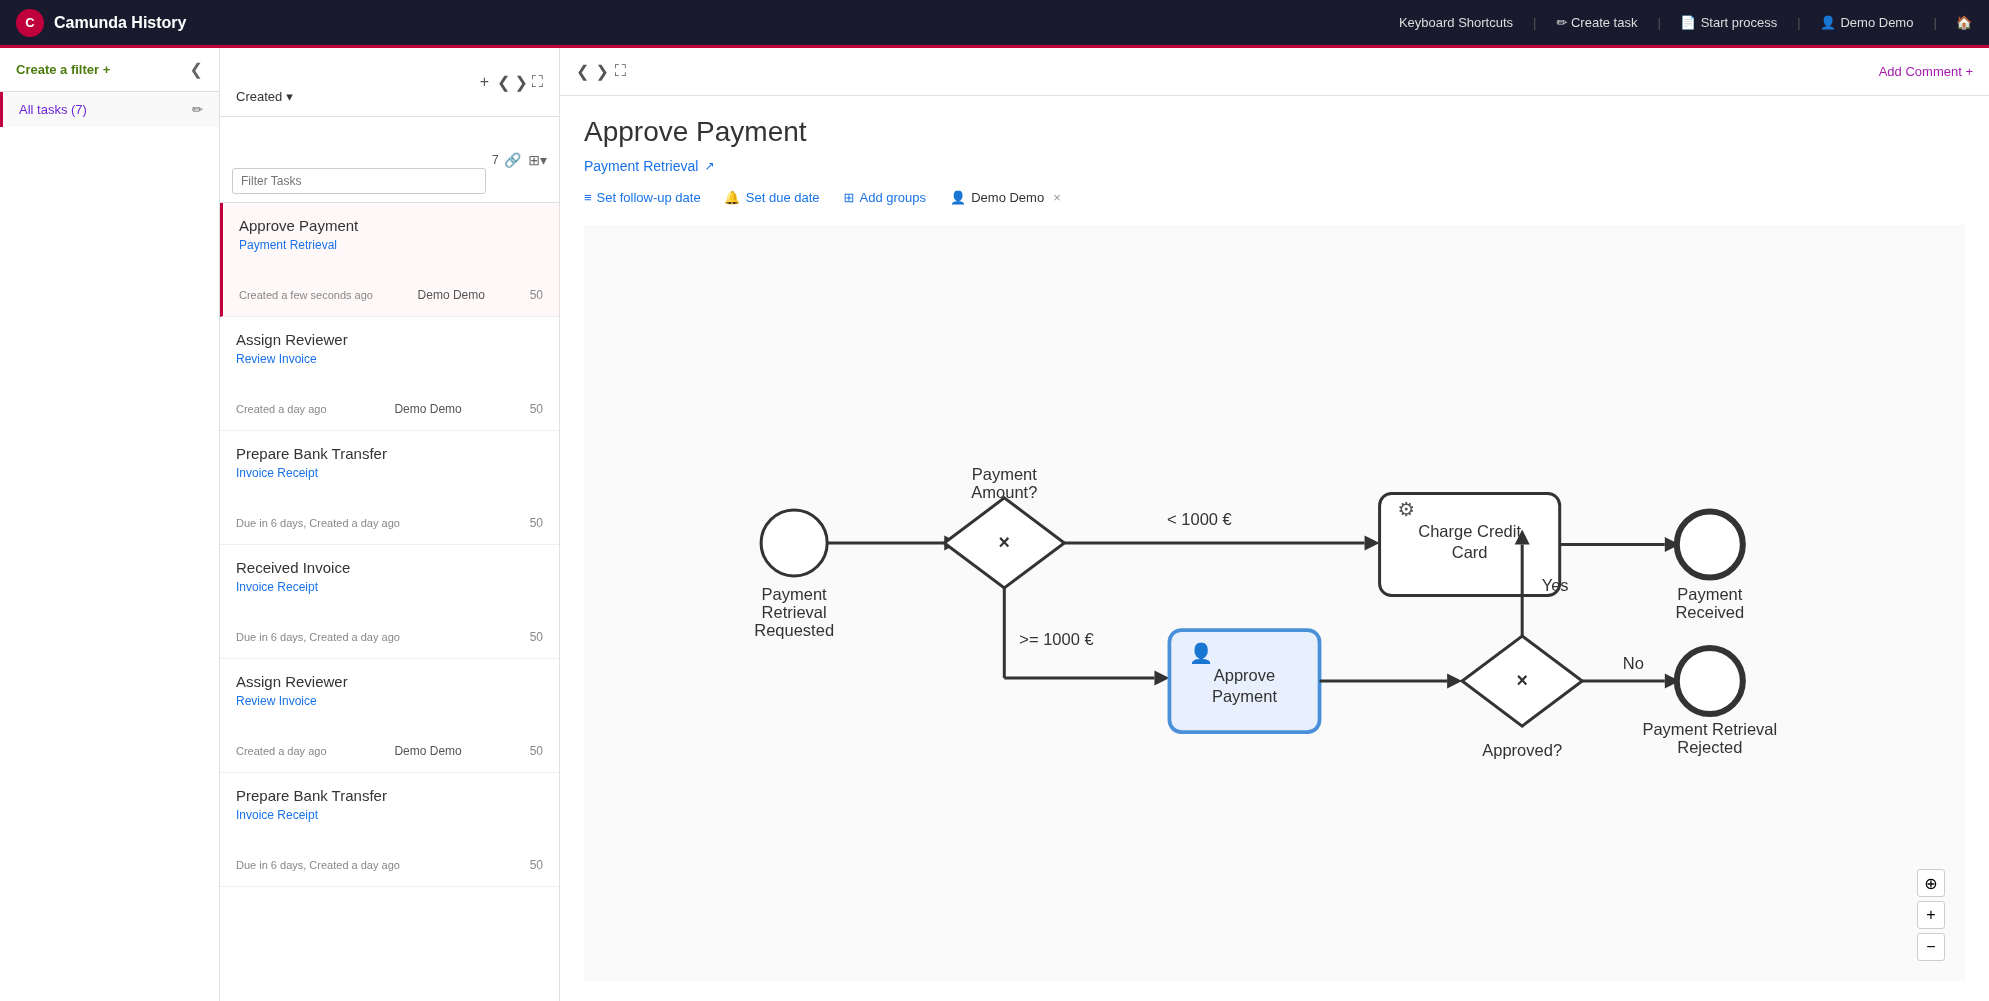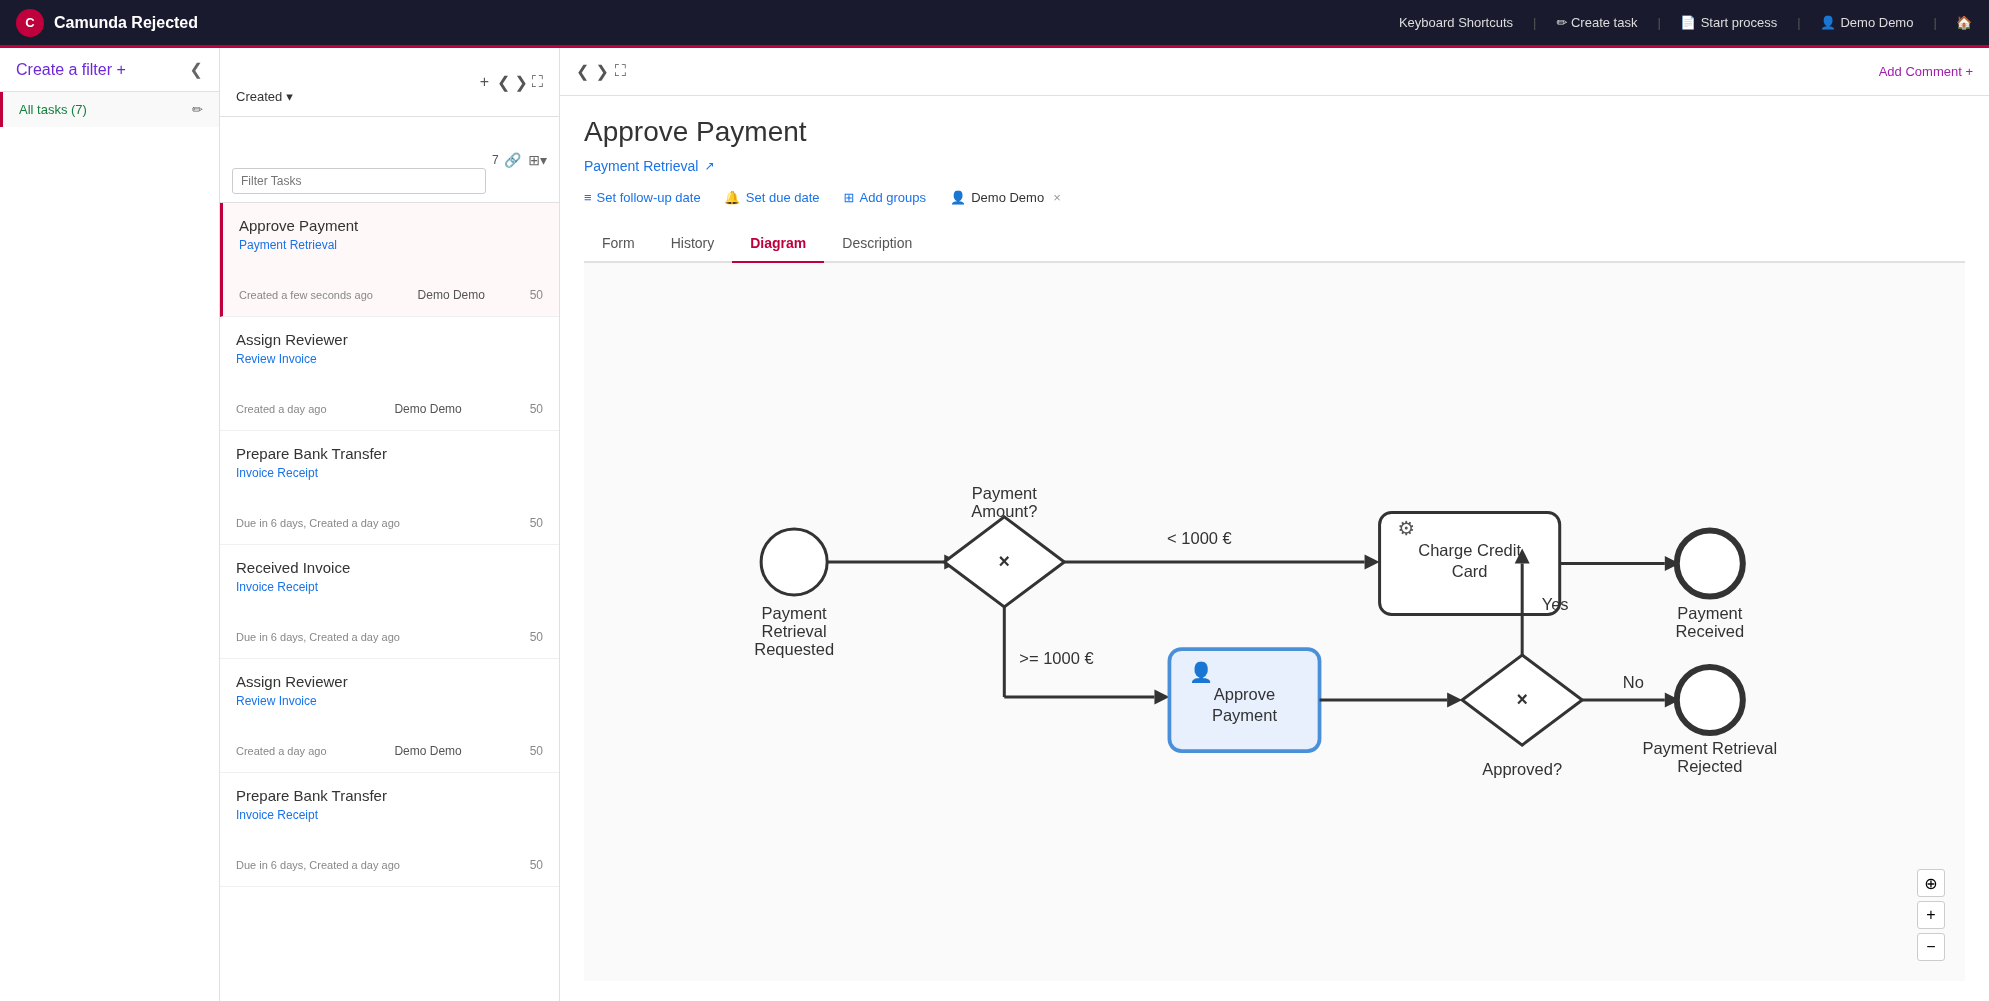--- a/index.html
+++ b/index.html
@@ -22,28 +22,28 @@
 
     
     .left-sidebar {
       width: 220px; min-width: 220px; background: #fff;
       border-right: 1px solid #e0e0e0; display: flex; flex-direction: column;
     }
     .sidebar-header {
       display: flex; align-items: center; justify-content: space-between;
       padding: 12px 16px; border-bottom: 1px solid #e0e0e0;
     }
-    .sidebar-header .create-filter { color: #6d28d9; font-size: 16px; cursor: pointer; }
+    .sidebar-header .create-filter { color: #4d7c0f; font-size: 13px; cursor: pointer; font-weight: bold; }
     .sidebar-header .collapse-btn { color: #666; cursor: pointer; font-size: 16px; }
     .sidebar-all-tasks {
       display: flex; align-items: center; justify-content: space-between;
       padding: 10px 16px; border-left: 3px solid #c0003c;
       background: #f9f9f9;
     }
-    .sidebar-all-tasks .label { font-size: 13px; color: #15803d; }
+    .sidebar-all-tasks .label { font-size: 13px; color: #6d28d9; }
     .sidebar-all-tasks .edit-icon { color: #666; cursor: pointer; }
 
     
     .task-list-panel {
       width: 340px; min-width: 340px; background: #fff;
       border-right: 1px solid #e0e0e0; display: flex; flex-direction: column;
     }
     .task-list-header {
       display: flex; align-items: center; justify-content: space-between;
       padding: 12px 16px; border-bottom: 1px solid #e0e0e0;
@@ -138,21 +138,21 @@
 
     
     .task-list-panel::-webkit-scrollbar { width: 6px; }
   </style>
 </head>
 <body>
 
 <div class="top-nav">
   <div class="brand">
     <div class="brand-icon">C</div>
-    <span>Camunda Rejected</span>
+    <span>Camunda History</span>
   </div>
   <div class="nav-actions">
     <a>Keyboard Shortcuts</a>
     <span class="nav-sep">|</span>
     <a>
       <span>✏ </span><span>Create task</span>
     </a>
     <span class="nav-sep">|</span>
     <a>
       <span>📄 </span><span>Start process</span>
@@ -290,26 +290,20 @@
           <span class="icon">⊞</span>
           <span>Add groups</span>
         </span>
         <span class="task-action-btn assignee">
           <span>👤</span>
           <span>Demo Demo</span>
           <span class="remove">×</span>
         </span>
       </div>
 
-      <div class="task-tabs">
-        <div class="task-tab">Form</div>
-        <div class="task-tab">History</div>
-        <div class="task-tab active">Diagram</div>
-        <div class="task-tab">Description</div>
-      </div>
 
       <div class="diagram-area">
         <svg class="bpmn-svg" viewBox="580 340 920 380" xmlns="http://www.w3.org/2000/svg">
 
           <circle cx="720" cy="490" r="22" fill="white" stroke="#333" stroke-width="2"></circle>
           <text x="720" y="528" text-anchor="middle" font-size="11" fill="#333">Payment</text>
           <text x="720" y="540" text-anchor="middle" font-size="11" fill="#333">Retrieval</text>
           <text x="720" y="552" text-anchor="middle" font-size="11" fill="#333">Requested</text>
 
           <line x1="742" y1="490" x2="820" y2="490" stroke="#333" stroke-width="2"></line>

